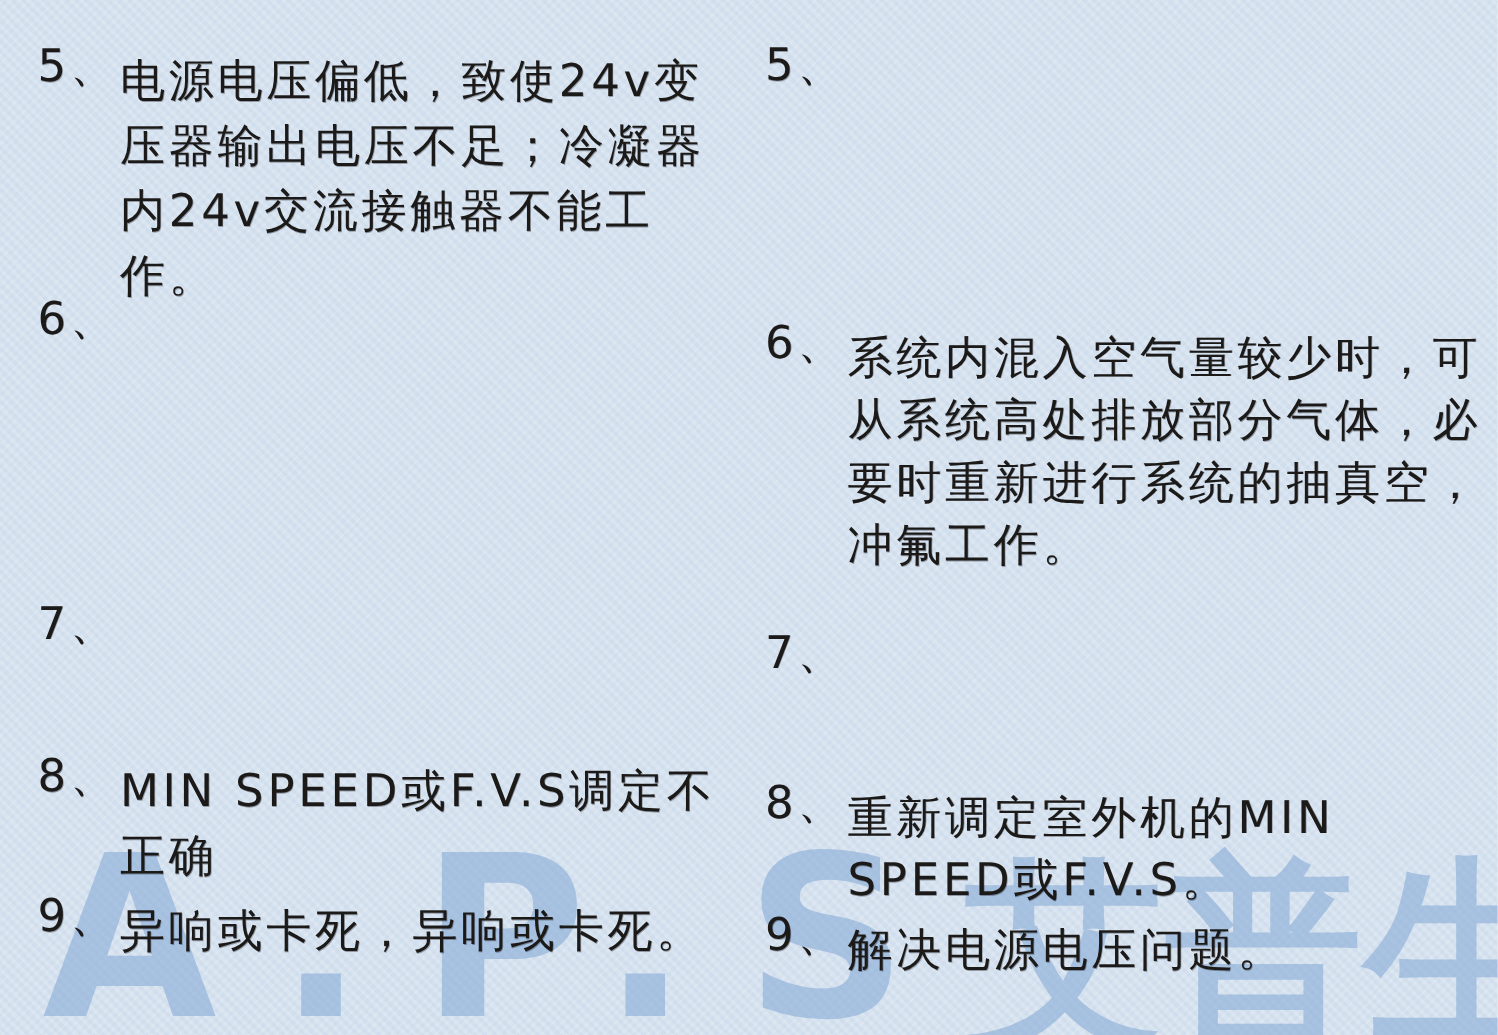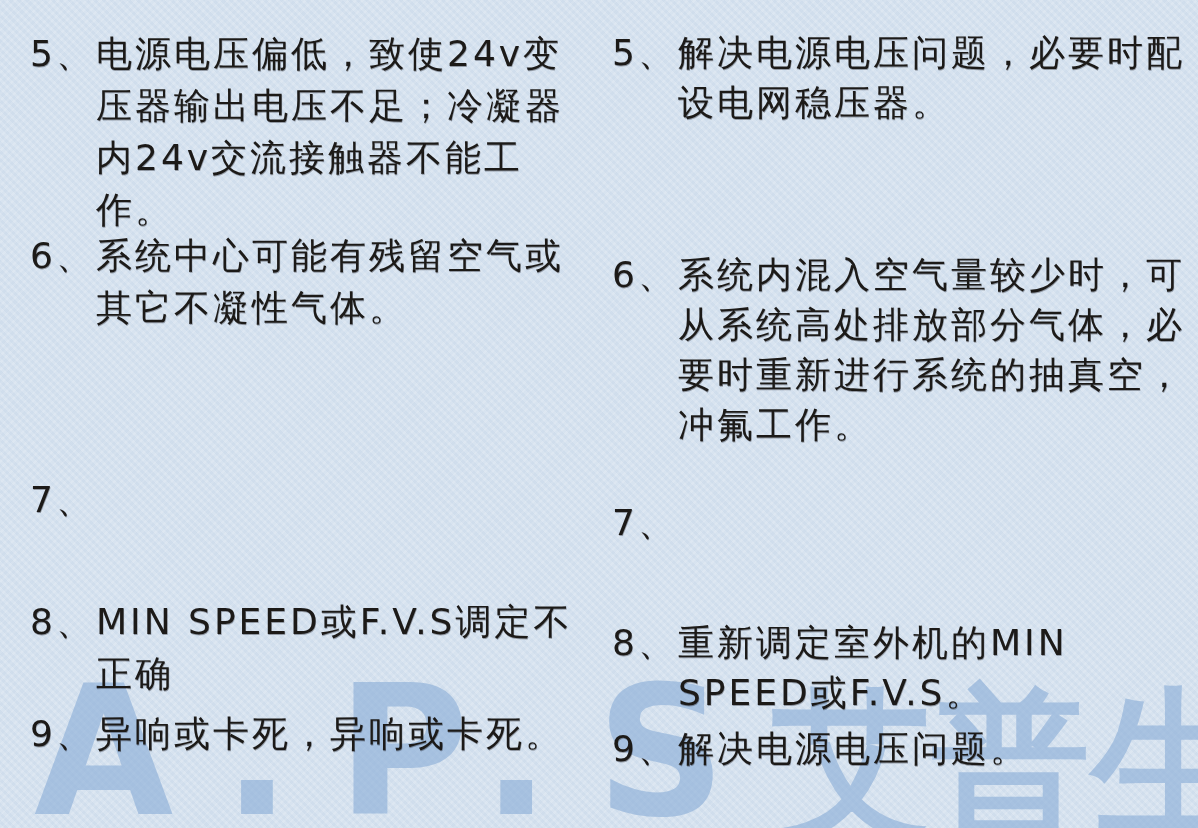--- a/index.html
+++ b/index.html
@@ -48,20 +48,21 @@
     color: #1c1a18;
     font-size: 36px;
     letter-spacing: 3px;
     text-shadow: 0.5px 0.5px 0 rgba(20,20,30,0.35);
   }
   .item .num {
     flex: 0 0 66px;
   }
   .item .txt {
     flex: 1 1 auto;
+    margin-top: 12px;
   }
   .col-left  { left: 30px;  width: 548px; line-height: 52px; }
   .col-right { left: 612px; width: 580px; line-height: 50px; }
 
   .l5 { top: 28px; }
   .l6 { top: 230px; }
   .l7 { top: 474px; }
   .l8 { top: 596px; }
   .l9 { top: 708px; }
 
@@ -79,37 +80,35 @@
   <div class="watermark">
     <span class="wm-latin">A.P.S</span><span class="wm-cjk">艾普生</span>
   </div>
 
   <div class="item col-left l5">
     <span class="num">5、</span>
     <span class="txt">电源电压偏低，致使24v变压器输出电压不足；冷凝器内24v交流接触器不能工作。</span>
   </div>
   <div class="item col-left l6">
     <span class="num">6、</span>
-    <span class="txt">系统中心可能有残留空气或其它不凝性气体。</span>
   </div>
   <div class="item col-left l7">
     <span class="num">7、</span>
   </div>
   <div class="item col-left l8">
     <span class="num">8、</span>
     <span class="txt">MIN SPEED或F.V.S调定不正确</span>
   </div>
   <div class="item col-left l9">
     <span class="num">9、</span>
     <span class="txt">异响或卡死，异响或卡死。</span>
   </div>
 
   <div class="item col-right r5">
     <span class="num">5、</span>
-    <span class="txt">解决电源电压问题，必要时配设电网稳压器。</span>
   </div>
   <div class="item col-right r6">
     <span class="num">6、</span>
     <span class="txt">系统内混入空气量较少时，可从系统高处排放部分气体，必要时重新进行系统的抽真空，冲氟工作。</span>
   </div>
   <div class="item col-right r7">
     <span class="num">7、</span>
   </div>
   <div class="item col-right r8">
     <span class="num">8、</span>

